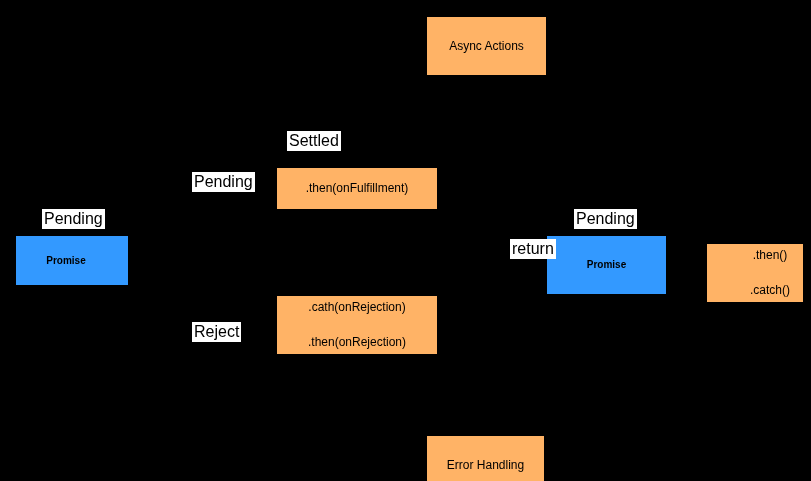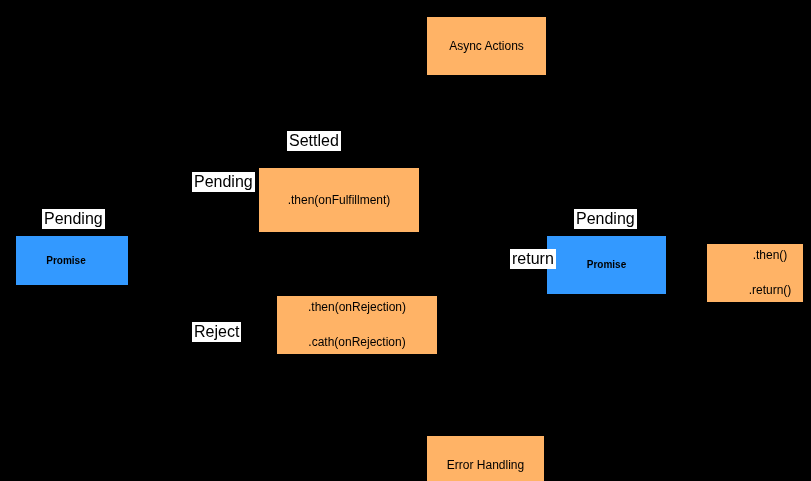--- a/index.html
+++ b/index.html
@@ -42,63 +42,63 @@
     color: var(--text);
     font-size: 16px;
     line-height: 1.25;
     padding: 0 2px;
     white-space: nowrap;
   }
 
   
   #n-async    { left: 411px; top: 1px;   width: 119px; height: 58px; }
   #n-prom-l   { left: -12px; top: 220px; width: 124px; height: 49px; }
-  #n-fulfill  { left: 243px; top: 152px; width: 160px; height: 64px; }
+  #n-fulfill  { left: 261px; top: 152px; width: 160px; height: 41px; }
   #n-reject   { left: 261px; top: 280px; width: 160px; height: 58px; }
   #n-prom-r   { left: 531px; top: 220px; width: 119px; height: 58px; }
   #n-thencatch{ left: 691px; top: 228px; width: 126px; height: 58px; text-align: center; }
   #n-error    { left: 411px; top: 420px; width: 117px; height: 58px; }
 
   
   #l-pending-left  { left: 26px;  top: 193px; }
   #l-fulfill       { left: 176px; top: 156px; }
   #l-settled       { left: 271px; top: 115px; }
   #l-reject        { left: 176px; top: 306px; }
   #l-pending-right { left: 558px; top: 193px; }
-  #l-return        { left: 494px; top: 233px; }
+  #l-return        { left: 494px; top: 223px; }
 </style>
 </head>
 <body>
 
 <div class="canvas">
 
   <div class="node orange" id="n-async">
     <span>Async Actions</span>
   </div>
 
   <div class="node blue" id="n-prom-l">
     <span>Promise</span>
   </div>
 
   <div class="node orange" id="n-fulfill">
     <span>.then(onFulfillment)</span>
   </div>
 
   <div class="node orange" id="n-reject">
+    <span>.cath(onRejection)</span>
     <span>.then(onRejection)</span>
-    <span>.cath(onRejection)</span>
   </div>
 
   <div class="node blue" id="n-prom-r">
     <span>Promise</span>
   </div>
 
   <div class="node orange" id="n-thencatch">
     <span>.then()</span>
-    <span>.return()</span>
+    <span>.catch()</span>
   </div>
 
   <div class="node orange" id="n-error">
     <span>Error Handling</span>
   </div>
 
   <span class="edge-label" id="l-pending-left">Pending</span>
   <span class="edge-label" id="l-fulfill">Pending</span>
   <span class="edge-label" id="l-settled">Settled</span>
   <span class="edge-label" id="l-reject">Reject</span>

